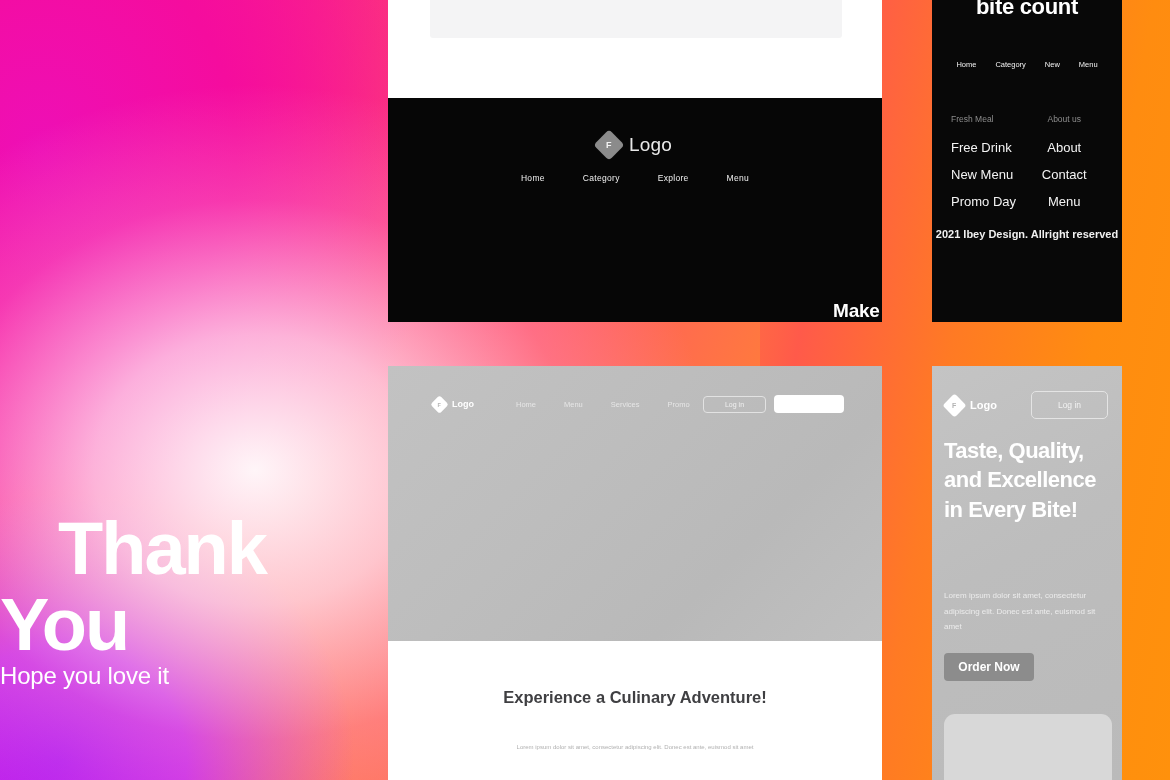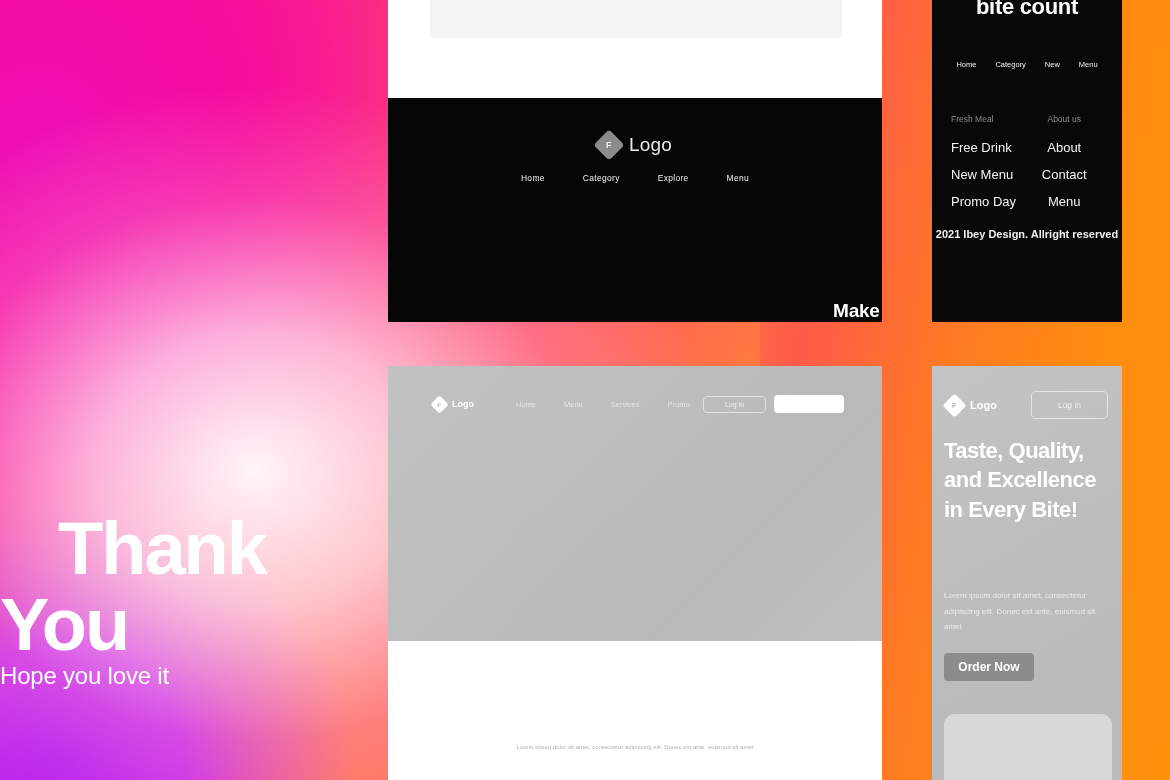--- a/index.html
+++ b/index.html
@@ -241,20 +241,21 @@
     </div>
     <div class="hbtns">
       <div class="btn-login">Log in</div>
       <div class="btn-plain"></div>
     </div>
   </div>
 
 </div>
 
 <div class="panel" id="mid-white">
+  <h2>Experience a Culinary Adventure!</h2>
   <div class="sub">Lorem ipsum dolor sit amet, consectetur adipiscing elit. Donec est ante, euismod sit amet</div>
 </div>
 
 <div class="panel" id="mob-footer">
   <div class="m-title">bite count</div>
   <div class="m-nav">
     <span>Home</span>
     <span>Category</span>
     <span>New</span>
     <span>Menu</span>

